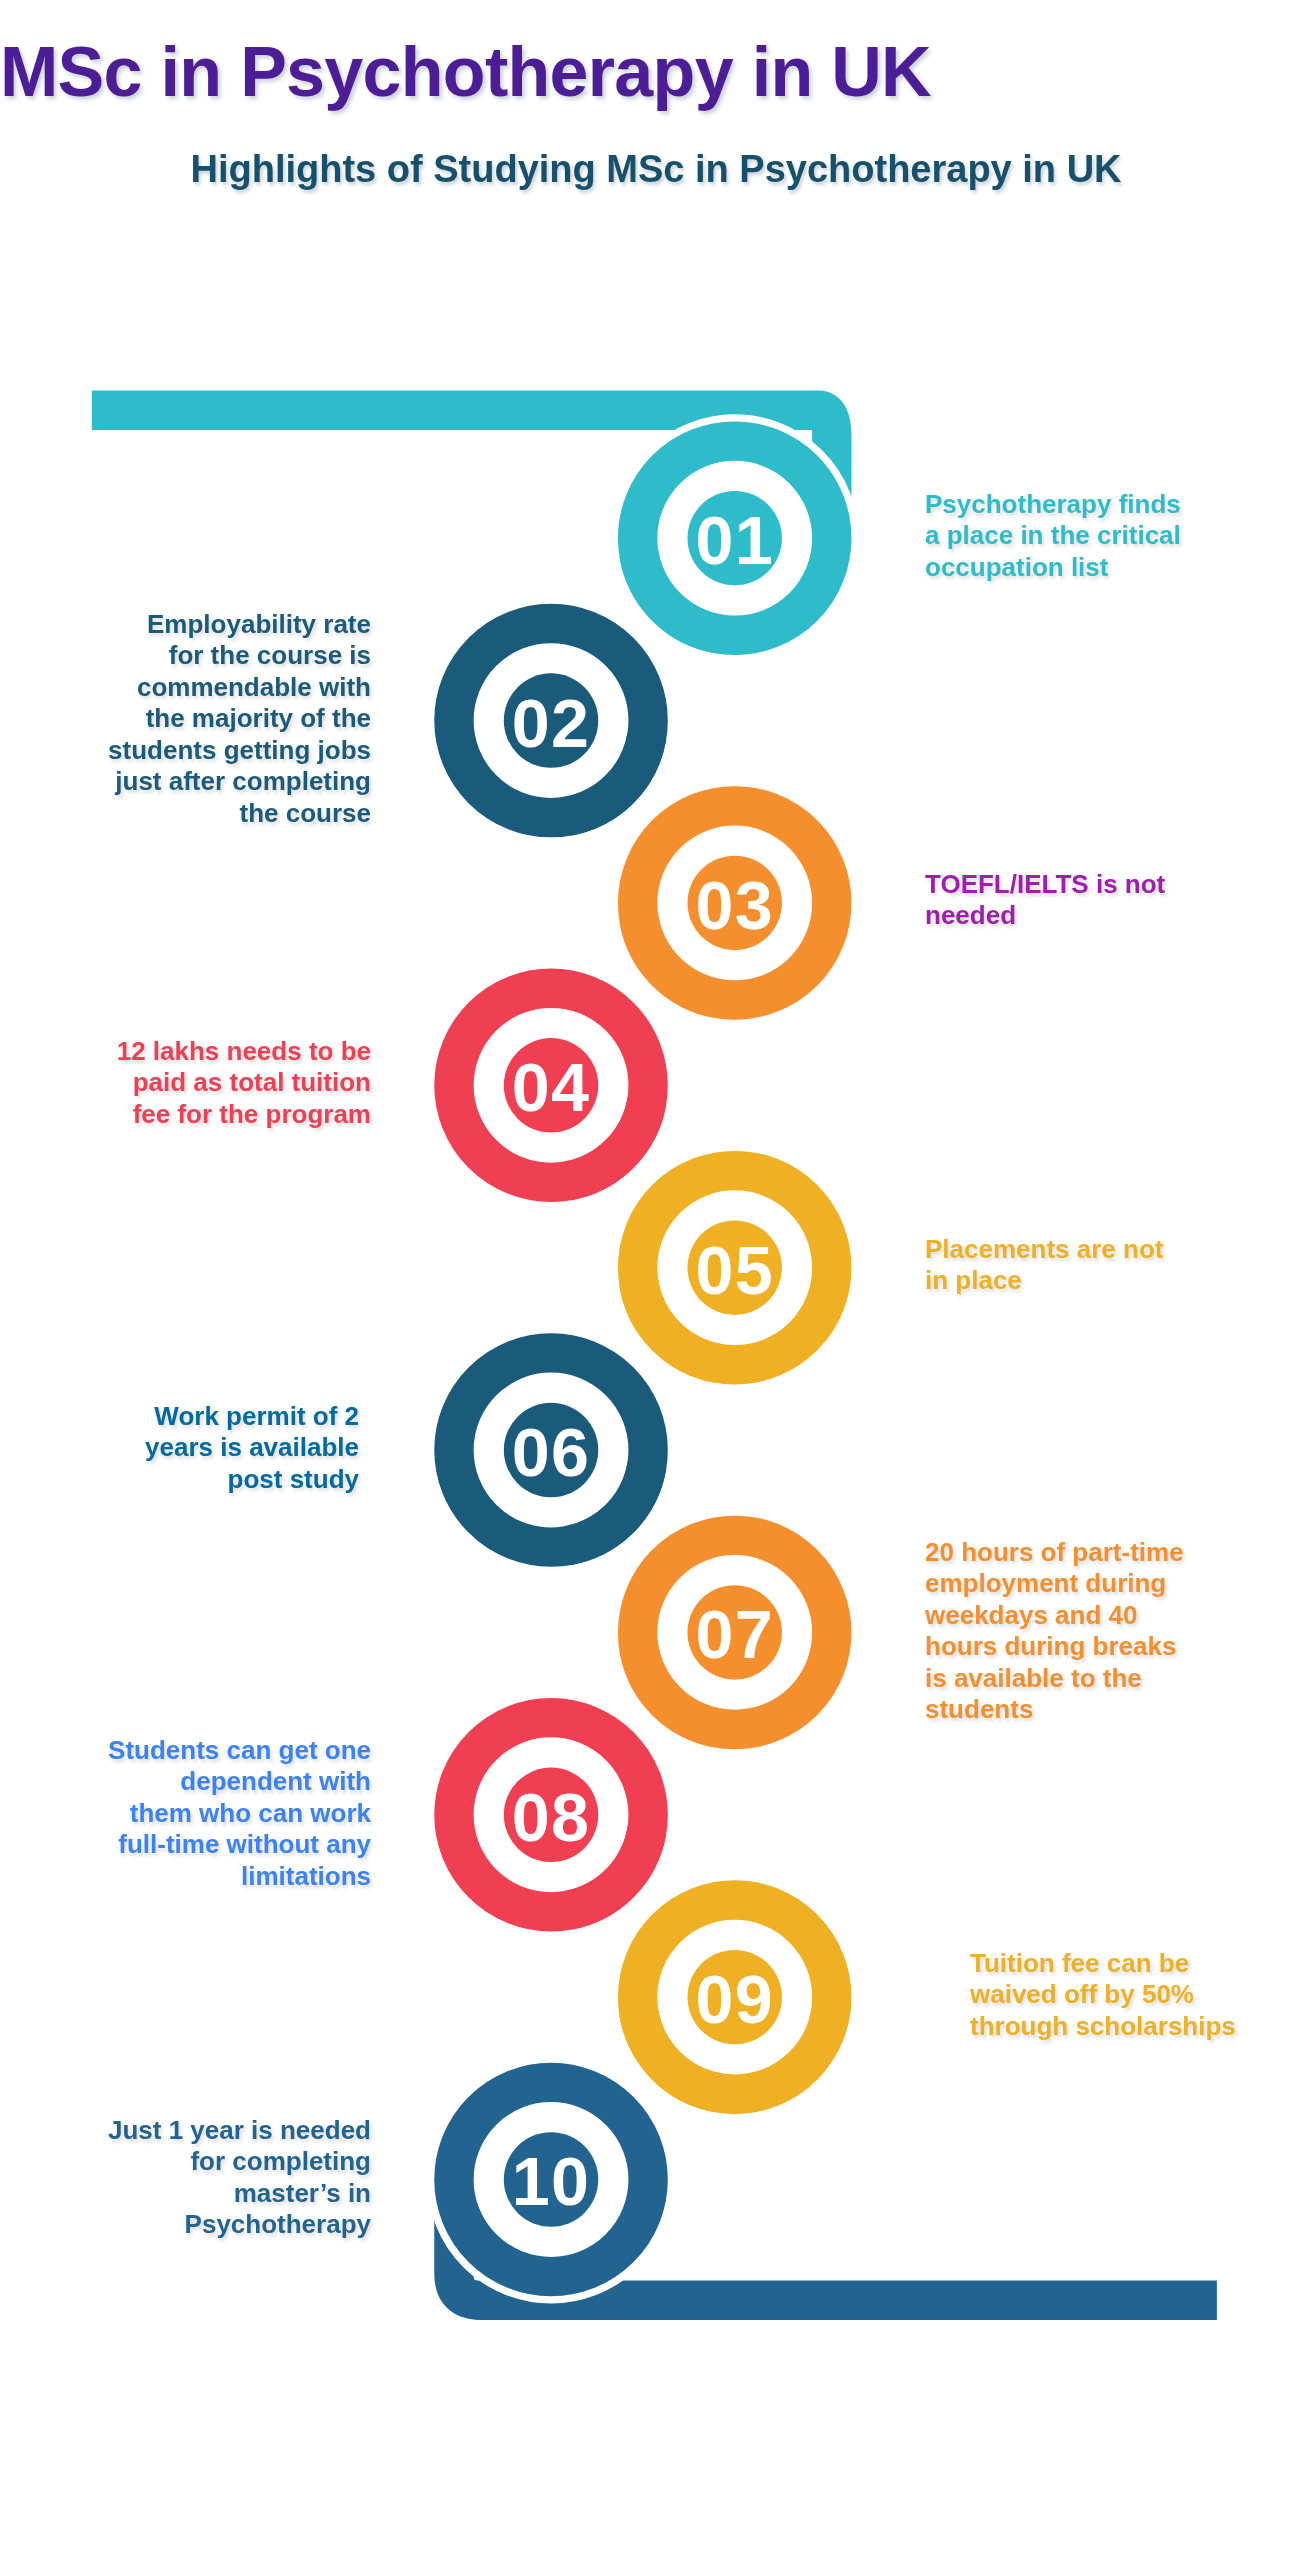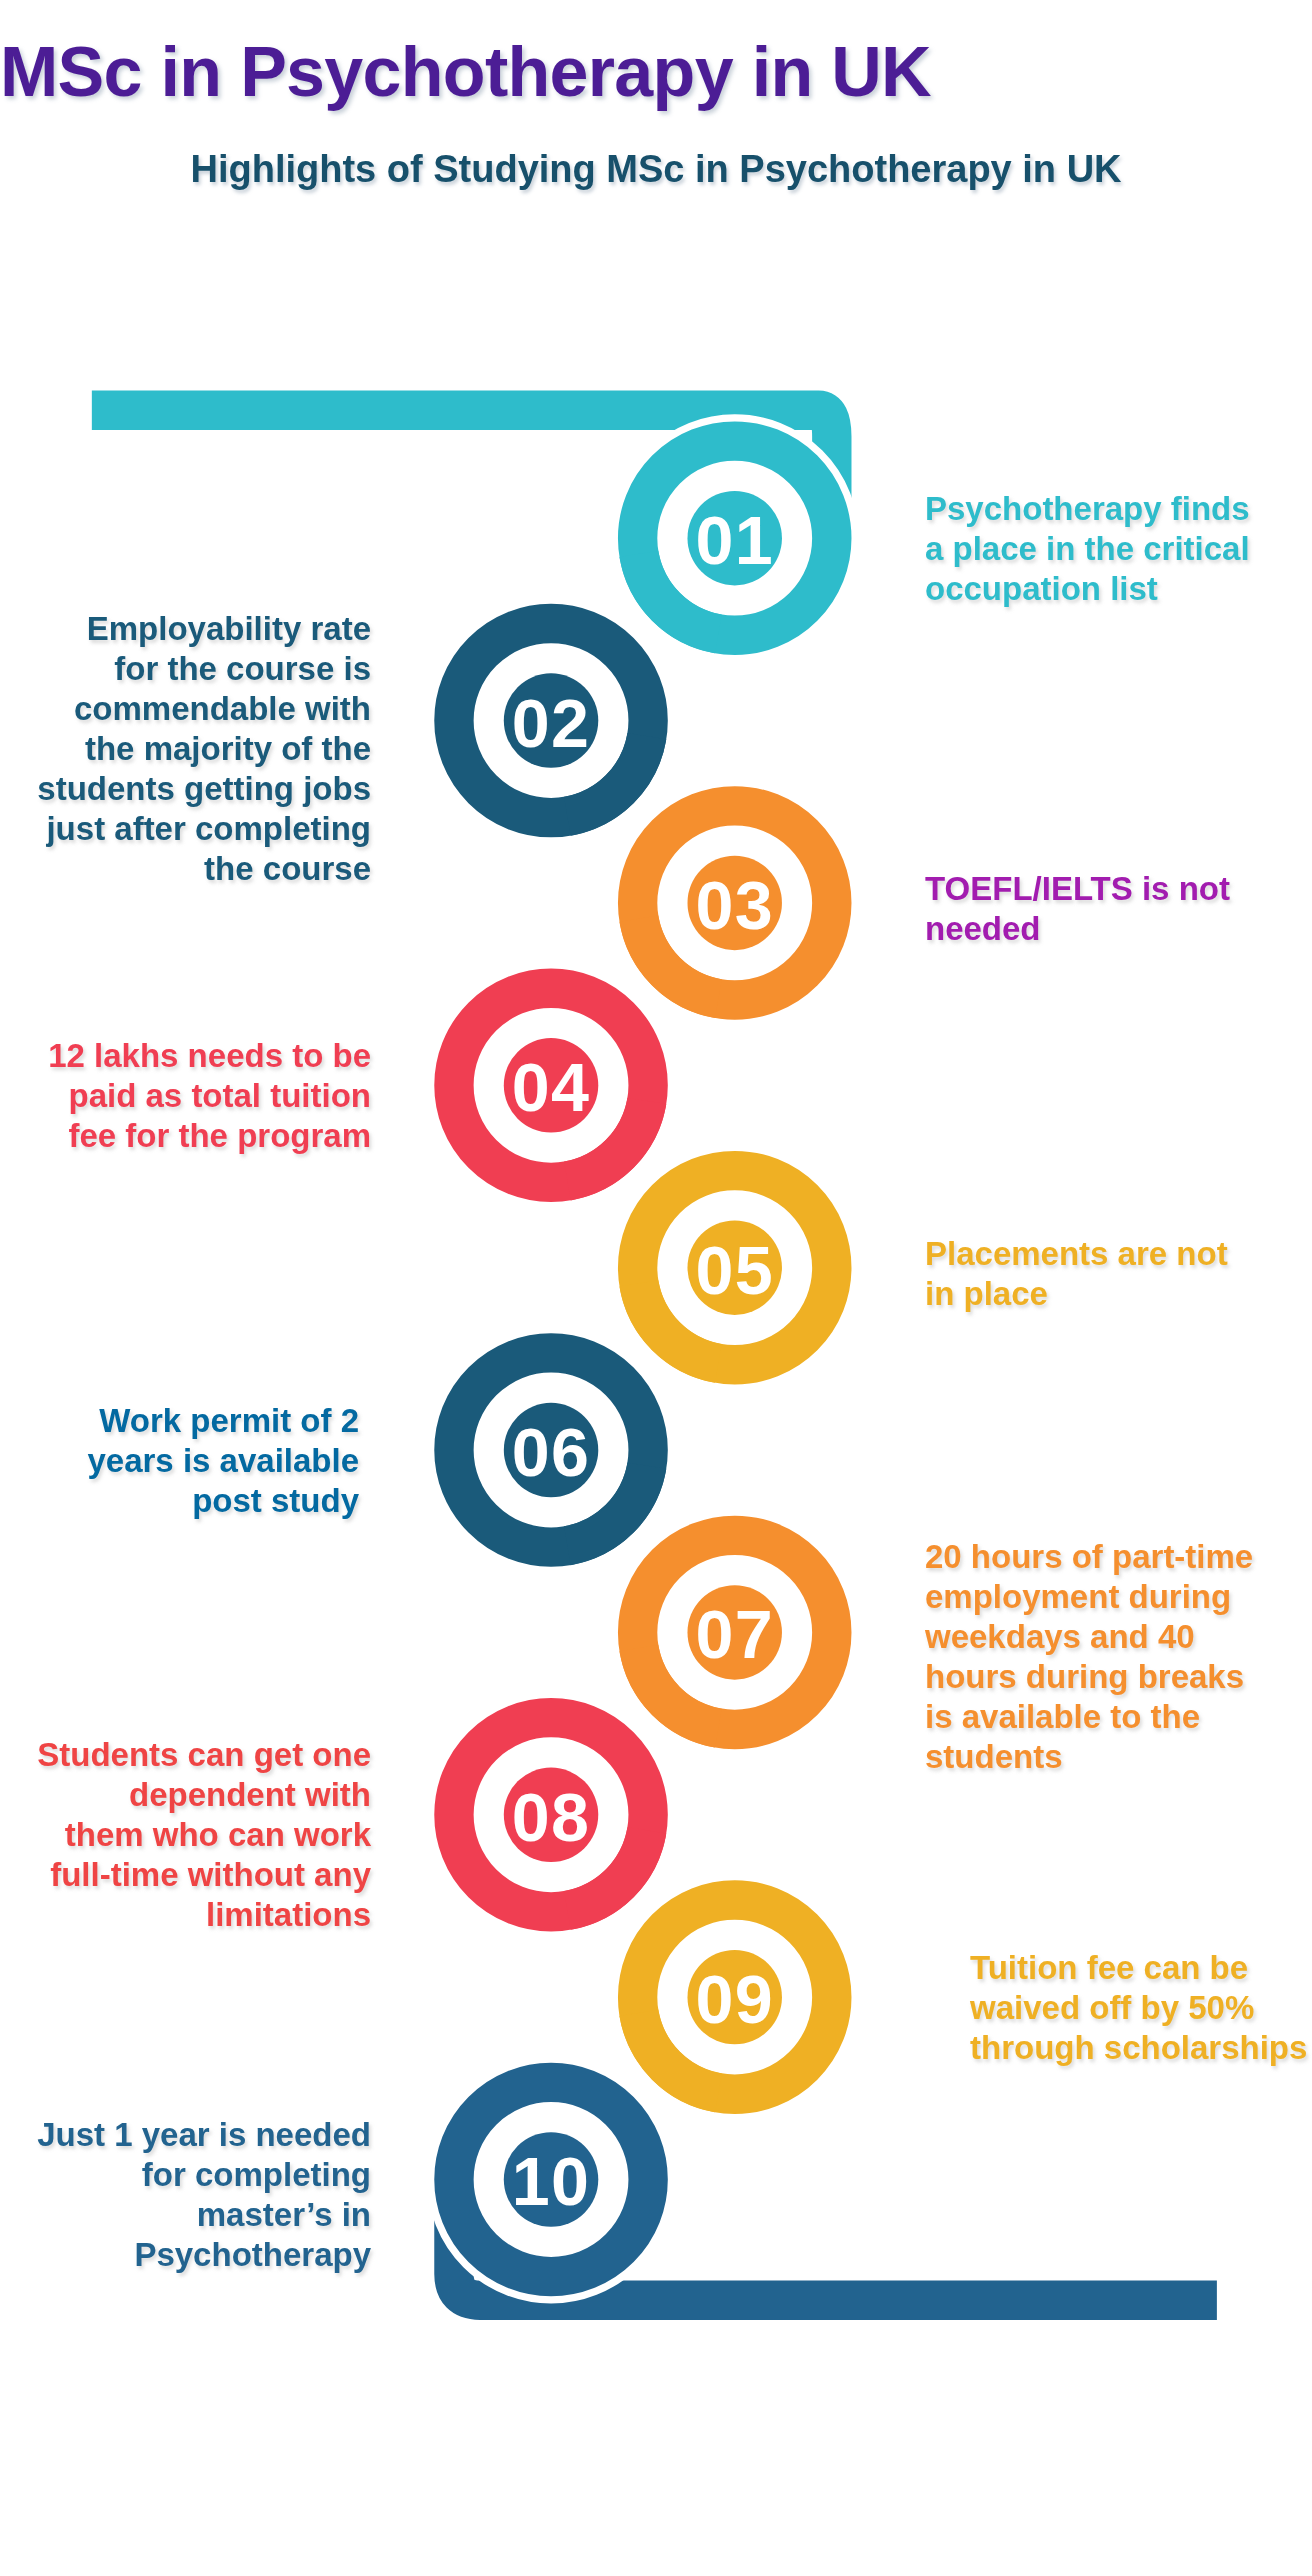--- a/index.html
+++ b/index.html
@@ -41,21 +41,21 @@
     font-weight:bold;font-size:104px;
     fill:#ffffff;
     text-anchor:middle;dominant-baseline:central;
     letter-spacing:2px;
   }
 
   
   .cap{
     position:absolute;
     font-weight:bold;
-    font-size:33px;
+    font-size:26px;
     line-height:1.21;
     white-space:pre-line;
   }
   .cap.left{text-align:right;}
   .cap.right{text-align:left;}
 </style>
 </head>
 <body>
 
 <div class="stage">
@@ -169,21 +169,21 @@
 in place</div>
       <div class="cap left" style="color: #0369a1; text-shadow: rgba(160, 160, 160, 0.38) 2px 2.6px 3.9px; top: 1401px; left: 1px; width: 358px;">Work permit of 2
 years is available
 post study</div>
       <div class="cap right" style="color: rgb(245, 143, 46); text-shadow: rgba(160, 160, 160, 0.38) 2px 2.6px 3.9px; top: 1537px; left: 925px; width: 367px;">20 hours of part-time
 employment during
 weekdays and 40
 hours during breaks
 is available to the
 students</div>
-      <div class="cap left" style="color: #ef4444; text-shadow: rgba(160, 160, 160, 0.38) 2px 2.6px 3.9px; top: 1735px; left: 13px; width: 358px;">Students can get one
+      <div class="cap left" style="color: #3b82f6; text-shadow: rgba(160, 160, 160, 0.38) 2px 2.6px 3.9px; top: 1735px; left: 13px; width: 358px;">Students can get one
 dependent with
 them who can work
 full-time without any
 limitations</div>
       <div class="cap right" style="color: rgb(239, 176, 36); text-shadow: rgba(160, 160, 160, 0.38) 2px 2.6px 3.9px; top: 1948px; left: 925px; width: 367px; margin-left: 45px;">Tuition fee can be
 waived off by 50%
 through scholarships</div>
       <div class="cap left" style="color: rgb(34, 99, 143); text-shadow: rgba(160, 160, 160, 0.38) 2px 2.6px 3.9px; top: 2115px; left: 13px; width: 358px;">Just 1 year is needed
 for completing
 master’s in

